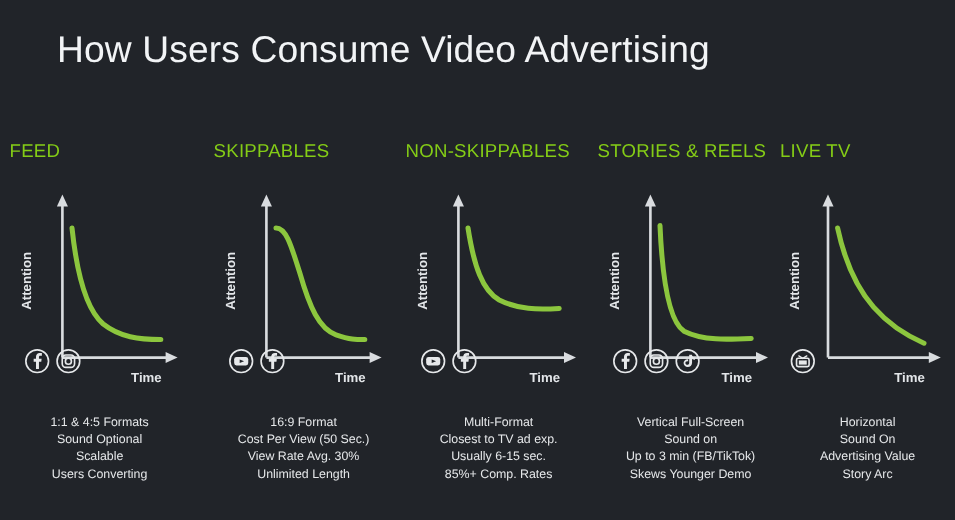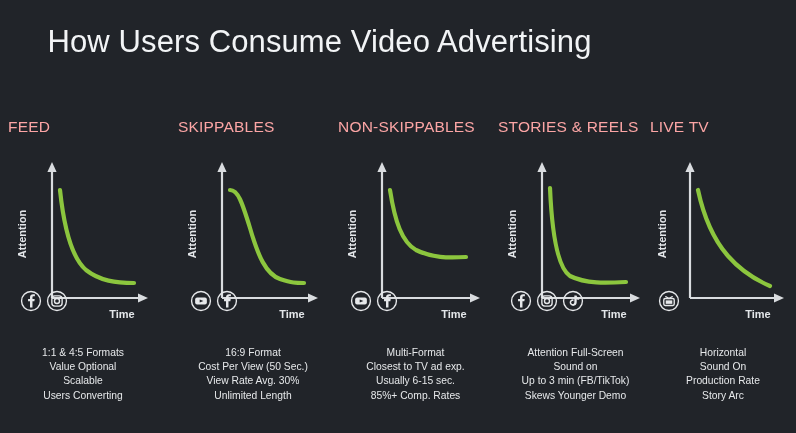--- a/index.html
+++ b/index.html
@@ -44,21 +44,21 @@
     top: 0;
     height: 300px;
   }
   .panel-header {
     position: absolute;
     top: 0;
     left: 0;
     font-size: 15.5px;
     font-weight: 400;
     letter-spacing: 0.2px;
-    color: #fca5a5;
+    color: #84cc16;
     white-space: nowrap;
   }
   .chart-area {
     position: absolute;
     top: 28px;
     left: 0;
   }
   .chart-area svg {
     display: block;
   }
@@ -120,21 +120,21 @@
         <svg width="22" height="22" viewBox="0 0 24 24">
           <circle cx="12" cy="12" r="10.3" fill="none" stroke="#e6e8ea" stroke-width="1.5"></circle>
           <rect x="6.4" y="6.4" width="11.2" height="11.2" rx="3.3" fill="none" stroke="#e6e8ea" stroke-width="1.5"></rect>
           <circle cx="12" cy="12" r="2.75" fill="none" stroke="#e6e8ea" stroke-width="1.5"></circle>
           <circle cx="15.5" cy="8.6" r="0.95" fill="#e6e8ea"></circle>
         </svg>
       </div>
 
       <div class="caption" style="top:228px;">
         <div>1:1 &amp; 4:5 Formats</div>
-        <div>Value Optional</div>
+        <div>Sound Optional</div>
         <div>Scalable</div>
         <div>Users Converting</div>
       </div>
     </div>
 
     <div class="panel" style="left:178px; width:150px;">
       <div class="panel-header">SKIPPABLES</div>
 
       <div class="chart-area" style="left:2px;">
         <svg width="150" height="175" viewBox="0 0 150 175">
@@ -229,21 +229,21 @@
           <circle cx="12" cy="12" r="2.75" fill="none" stroke="#e6e8ea" stroke-width="1.5"></circle>
           <circle cx="15.5" cy="8.6" r="0.95" fill="#e6e8ea"></circle>
         </svg>
         <svg width="22" height="22" viewBox="0 0 24 24">
           <circle cx="12" cy="12" r="10.3" fill="none" stroke="#e6e8ea" stroke-width="1.5"></circle>
           <path d="M15.9 6.1c.35 1.6 1.3 2.55 2.85 2.65v2.0c-.95.1-1.85-.15-2.7-.68v3.35c0 2.45-1.85 3.9-3.85 3.9-2.2 0-3.85-1.65-3.85-3.65 0-2.1 1.8-3.8 4.15-3.5v2.05c-.3-.1-.6-.15-.85-.15-.95 0-1.65.7-1.65 1.6 0 .95.75 1.65 1.7 1.65 1.0 0 1.75-.7 1.75-1.95V6.1z" fill="#e6e8ea"></path>
         </svg>
       </div>
 
       <div class="caption" style="top:228px;">
-        <div>Attention Full-Screen</div>
+        <div>Vertical Full-Screen</div>
         <div>Sound on</div>
         <div>Up to 3 min (FB/TikTok)</div>
         <div>Skews Younger Demo</div>
       </div>
     </div>
 
     <div class="panel" style="left:650px; width:146px;">
       <div class="panel-header">LIVE TV</div>
 
       <div class="chart-area" style="left:2px;">
@@ -263,19 +263,19 @@
           <circle cx="12" cy="12" r="10.3" fill="none" stroke="#e6e8ea" stroke-width="1.5"></circle>
           <path d="M8.4 7.2 L12 9.4 L15.6 7.2" fill="none" stroke="#e6e8ea" stroke-width="1.3" stroke-linecap="round"></path>
           <rect x="6.3" y="9.3" width="11.4" height="7.6" rx="1.5" fill="none" stroke="#e6e8ea" stroke-width="1.5"></rect>
           <rect x="8.4" y="11.3" width="7.2" height="3.8" fill="#e6e8ea"></rect>
         </svg>
       </div>
 
       <div class="caption" style="top:228px;">
         <div>Horizontal</div>
         <div>Sound On</div>
-        <div>Production Rate</div>
+        <div>Advertising Value</div>
         <div>Story Arc</div>
       </div>
     </div>
 
   </div>
 </div>
 
 </body></html>

